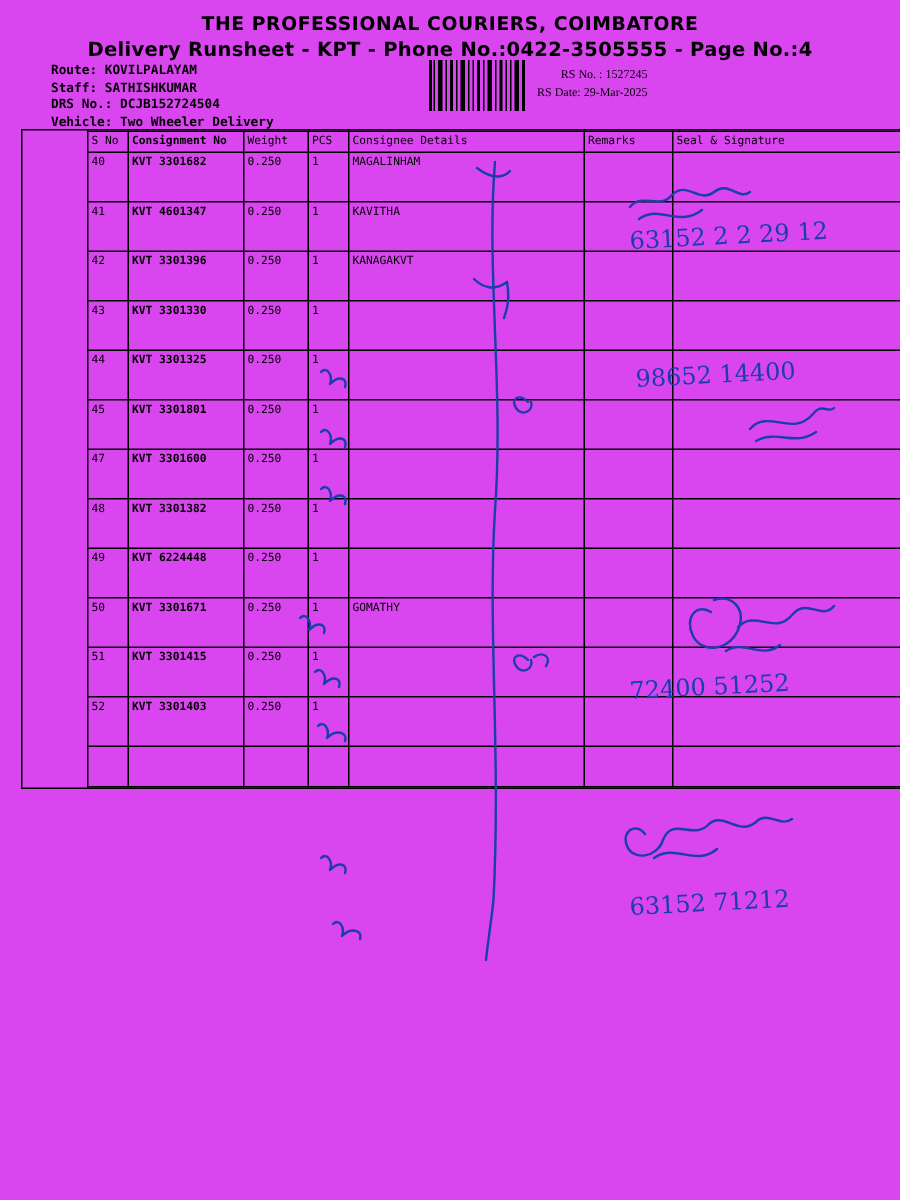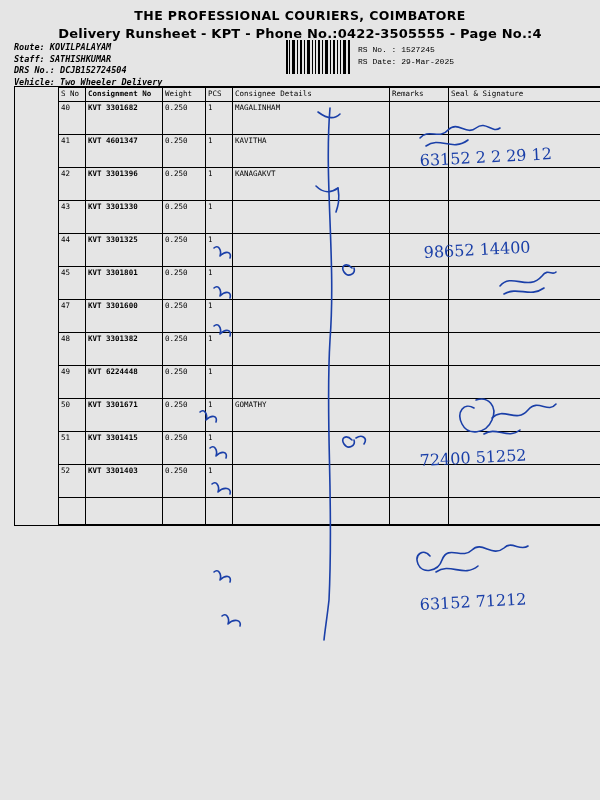--- a/index.html
+++ b/index.html
@@ -13,21 +13,21 @@
     position: relative;
     font-family: "DejaVu Sans Mono", monospace;
     color: #000;
     overflow: hidden;
   }
   .page {
     position: absolute;
     left: 0; top: 0;
     width: 600px;
     height: 800px;
-    background: #e5e5e5;
+    background: #d946ef;
   }
 
   
   .header {
     position: absolute;
     left: 0; top: 8px;
     width: 600px;
     text-align: center;
   }
   .company-title {
@@ -40,37 +40,37 @@
     font-family: "DejaVu Sans", sans-serif;
     font-weight: bold;
     font-size: 13px;
     margin-top: 3px;
     letter-spacing: 0.2px;
   }
 
   
   .meta-left {
     position: absolute;
-    left: 14px;
+    left: 34px;
     top: 42px;
     font-size: 8.5px;
     line-height: 11.5px;
     font-family: "DejaVu Sans Mono", monospace;
     font-weight: bold;
-    font-style: italic;
   }
   .meta-left div { white-space: pre; }
 
   .meta-right {
     position: absolute;
     left: 358px;
     top: 44px;
     font-size: 8px;
     line-height: 11.5px;
-    font-family: Liberation Mono, monospace;
+    font-family: Liberation Serif, serif;
+    text-align: right;
   }
 
   
   .barcode {
     position: absolute;
     left: 286px;
     top: 40px;
     width: 66px;
     height: 34px;
     overflow: hidden;

